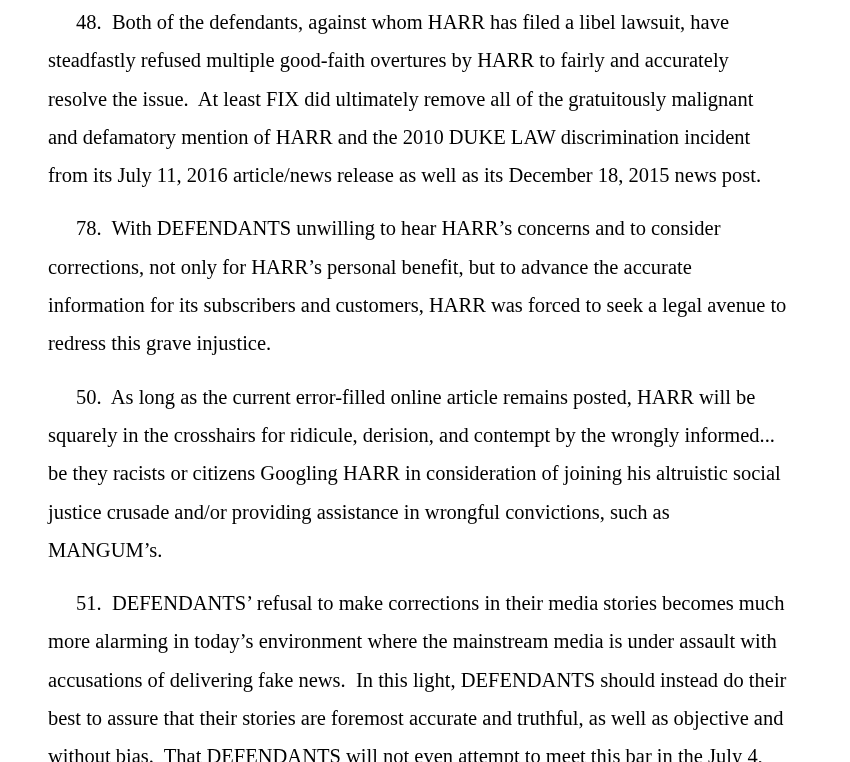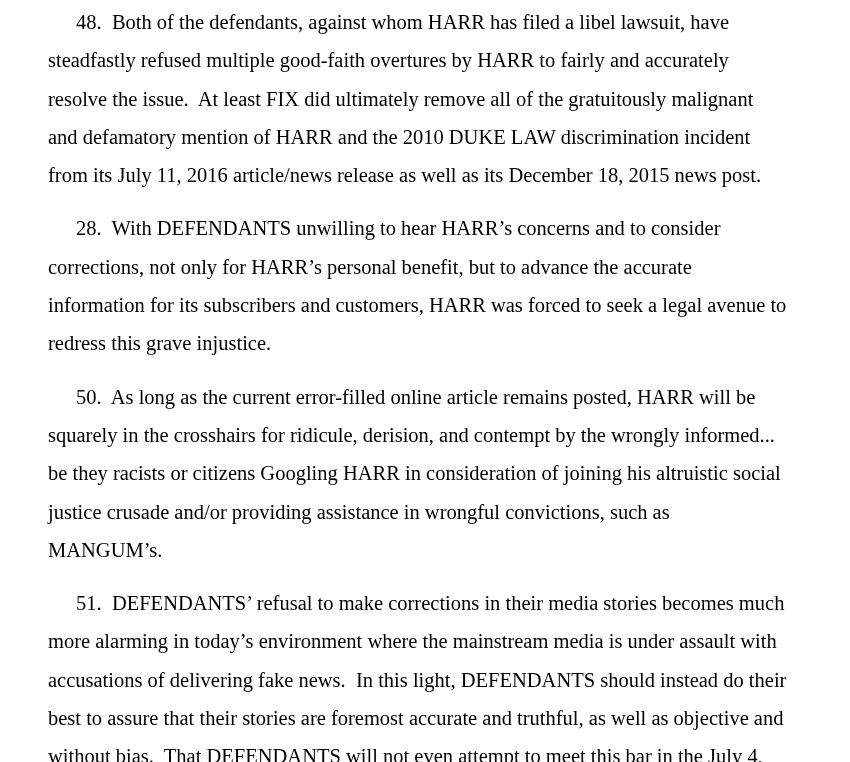--- a/index.html
+++ b/index.html
@@ -29,16 +29,16 @@
     text-indent: 28px;
     white-space: pre-wrap; 
     word-spacing: normal;
   }
 </style>
 </head>
 <body>
 
 <div class="page">
   <p class="para"><span>48.  Both of the defendants, against whom HARR has filed a libel lawsuit, have steadfastly refused multiple good-faith overtures by HARR to fairly and accurately resolve the issue.  At least FIX did ultimately remove all of the gratuitously malignant and defamatory mention of HARR and the 2010 DUKE LAW discrimination incident from its July 11, 2016 article/news release as well as its December 18, 2015 news post.</span></p>
-  <p class="para"><span>28.  With DEFENDANTS unwilling to hear HARR’s concerns and to consider corrections, not only for HARR’s personal benefit, but to advance the accurate information for its subscribers and customers, HARR was forced to seek a legal avenue to redress this grave injustice.</span></p>
+  <p class="para"><span>78.  With DEFENDANTS unwilling to hear HARR’s concerns and to consider corrections, not only for HARR’s personal benefit, but to advance the accurate information for its subscribers and customers, HARR was forced to seek a legal avenue to redress this grave injustice.</span></p>
   <p class="para"><span>50.  As long as the current error-filled online article remains posted, HARR will be squarely in the crosshairs for ridicule, derision, and contempt by the wrongly informed... be they racists or citizens Googling HARR in consideration of joining his altruistic social justice crusade and/or providing assistance in wrongful convictions, such as MANGUM’s.</span></p>
   <p class="para"><span>51.  DEFENDANTS’ refusal to make corrections in their media stories becomes much more alarming in today’s environment where the mainstream media is under assault with accusations of delivering fake news.  In this light, DEFENDANTS should instead do their best to assure that their stories are foremost accurate and truthful, as well as objective and without bias.  That DEFENDANTS will not even attempt to meet this bar in the July 4, 2016 online article about HARR is quite telling.</span></p>
 </div>
 
 </body></html>

